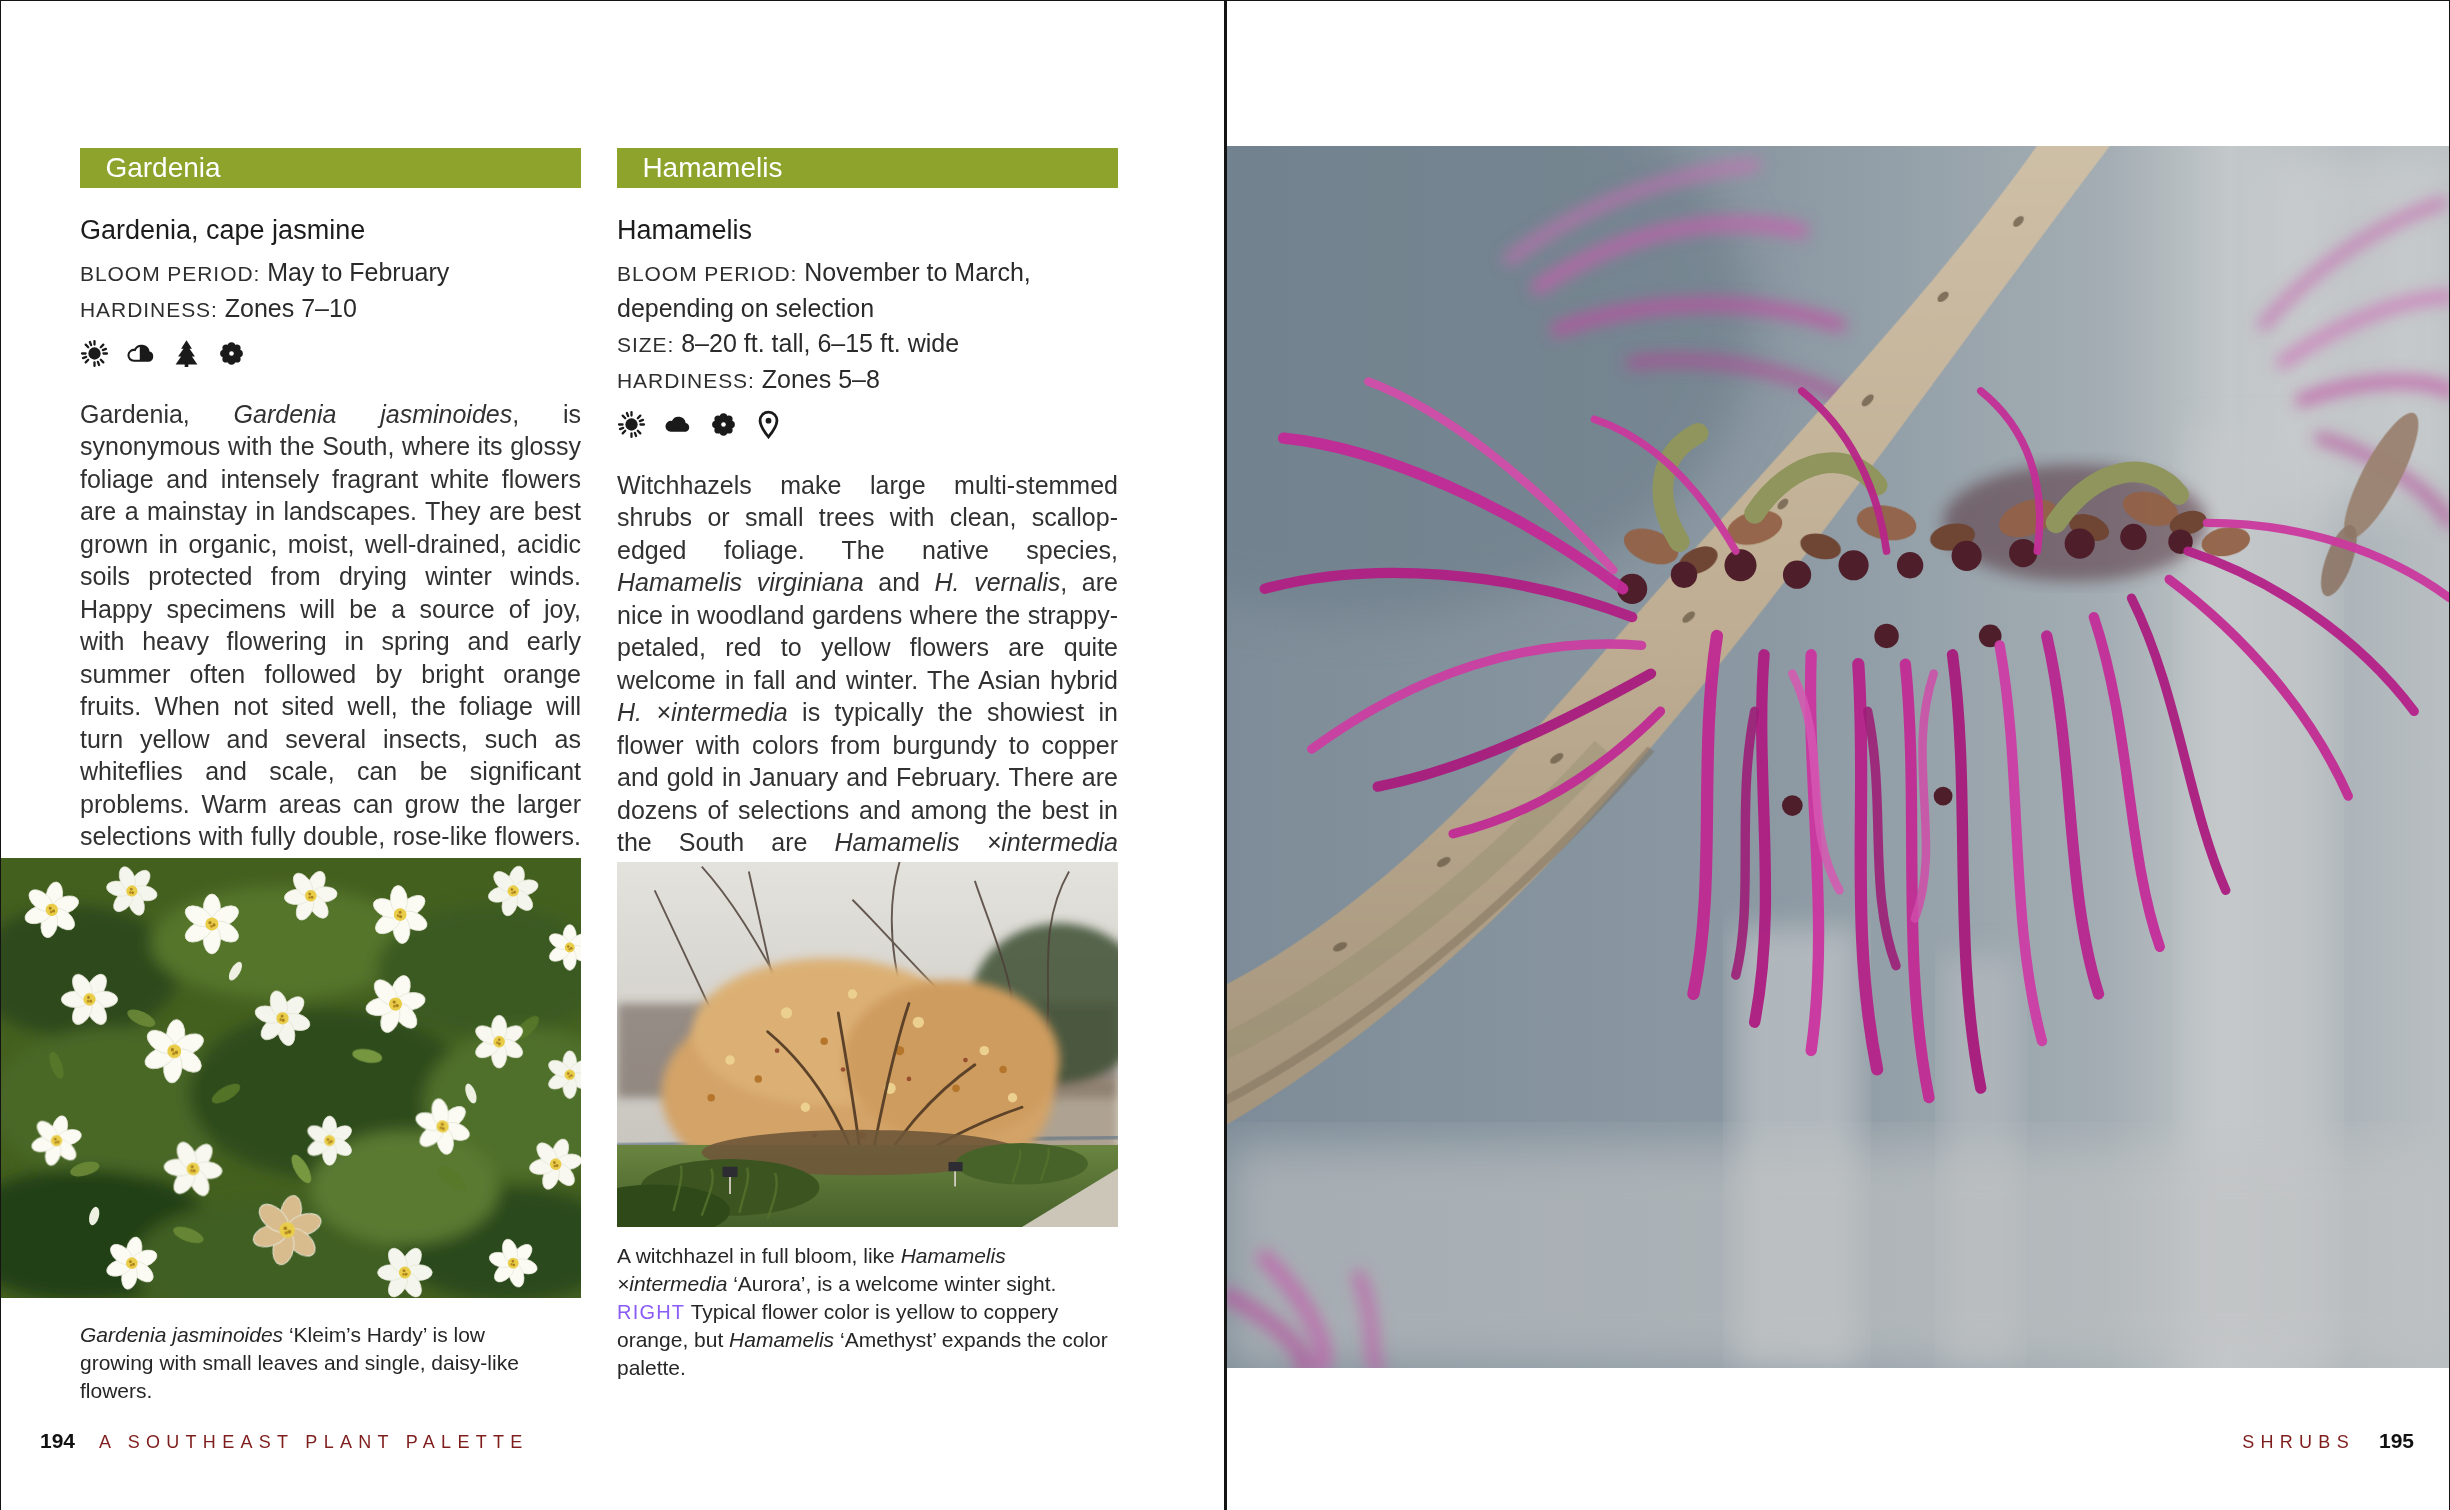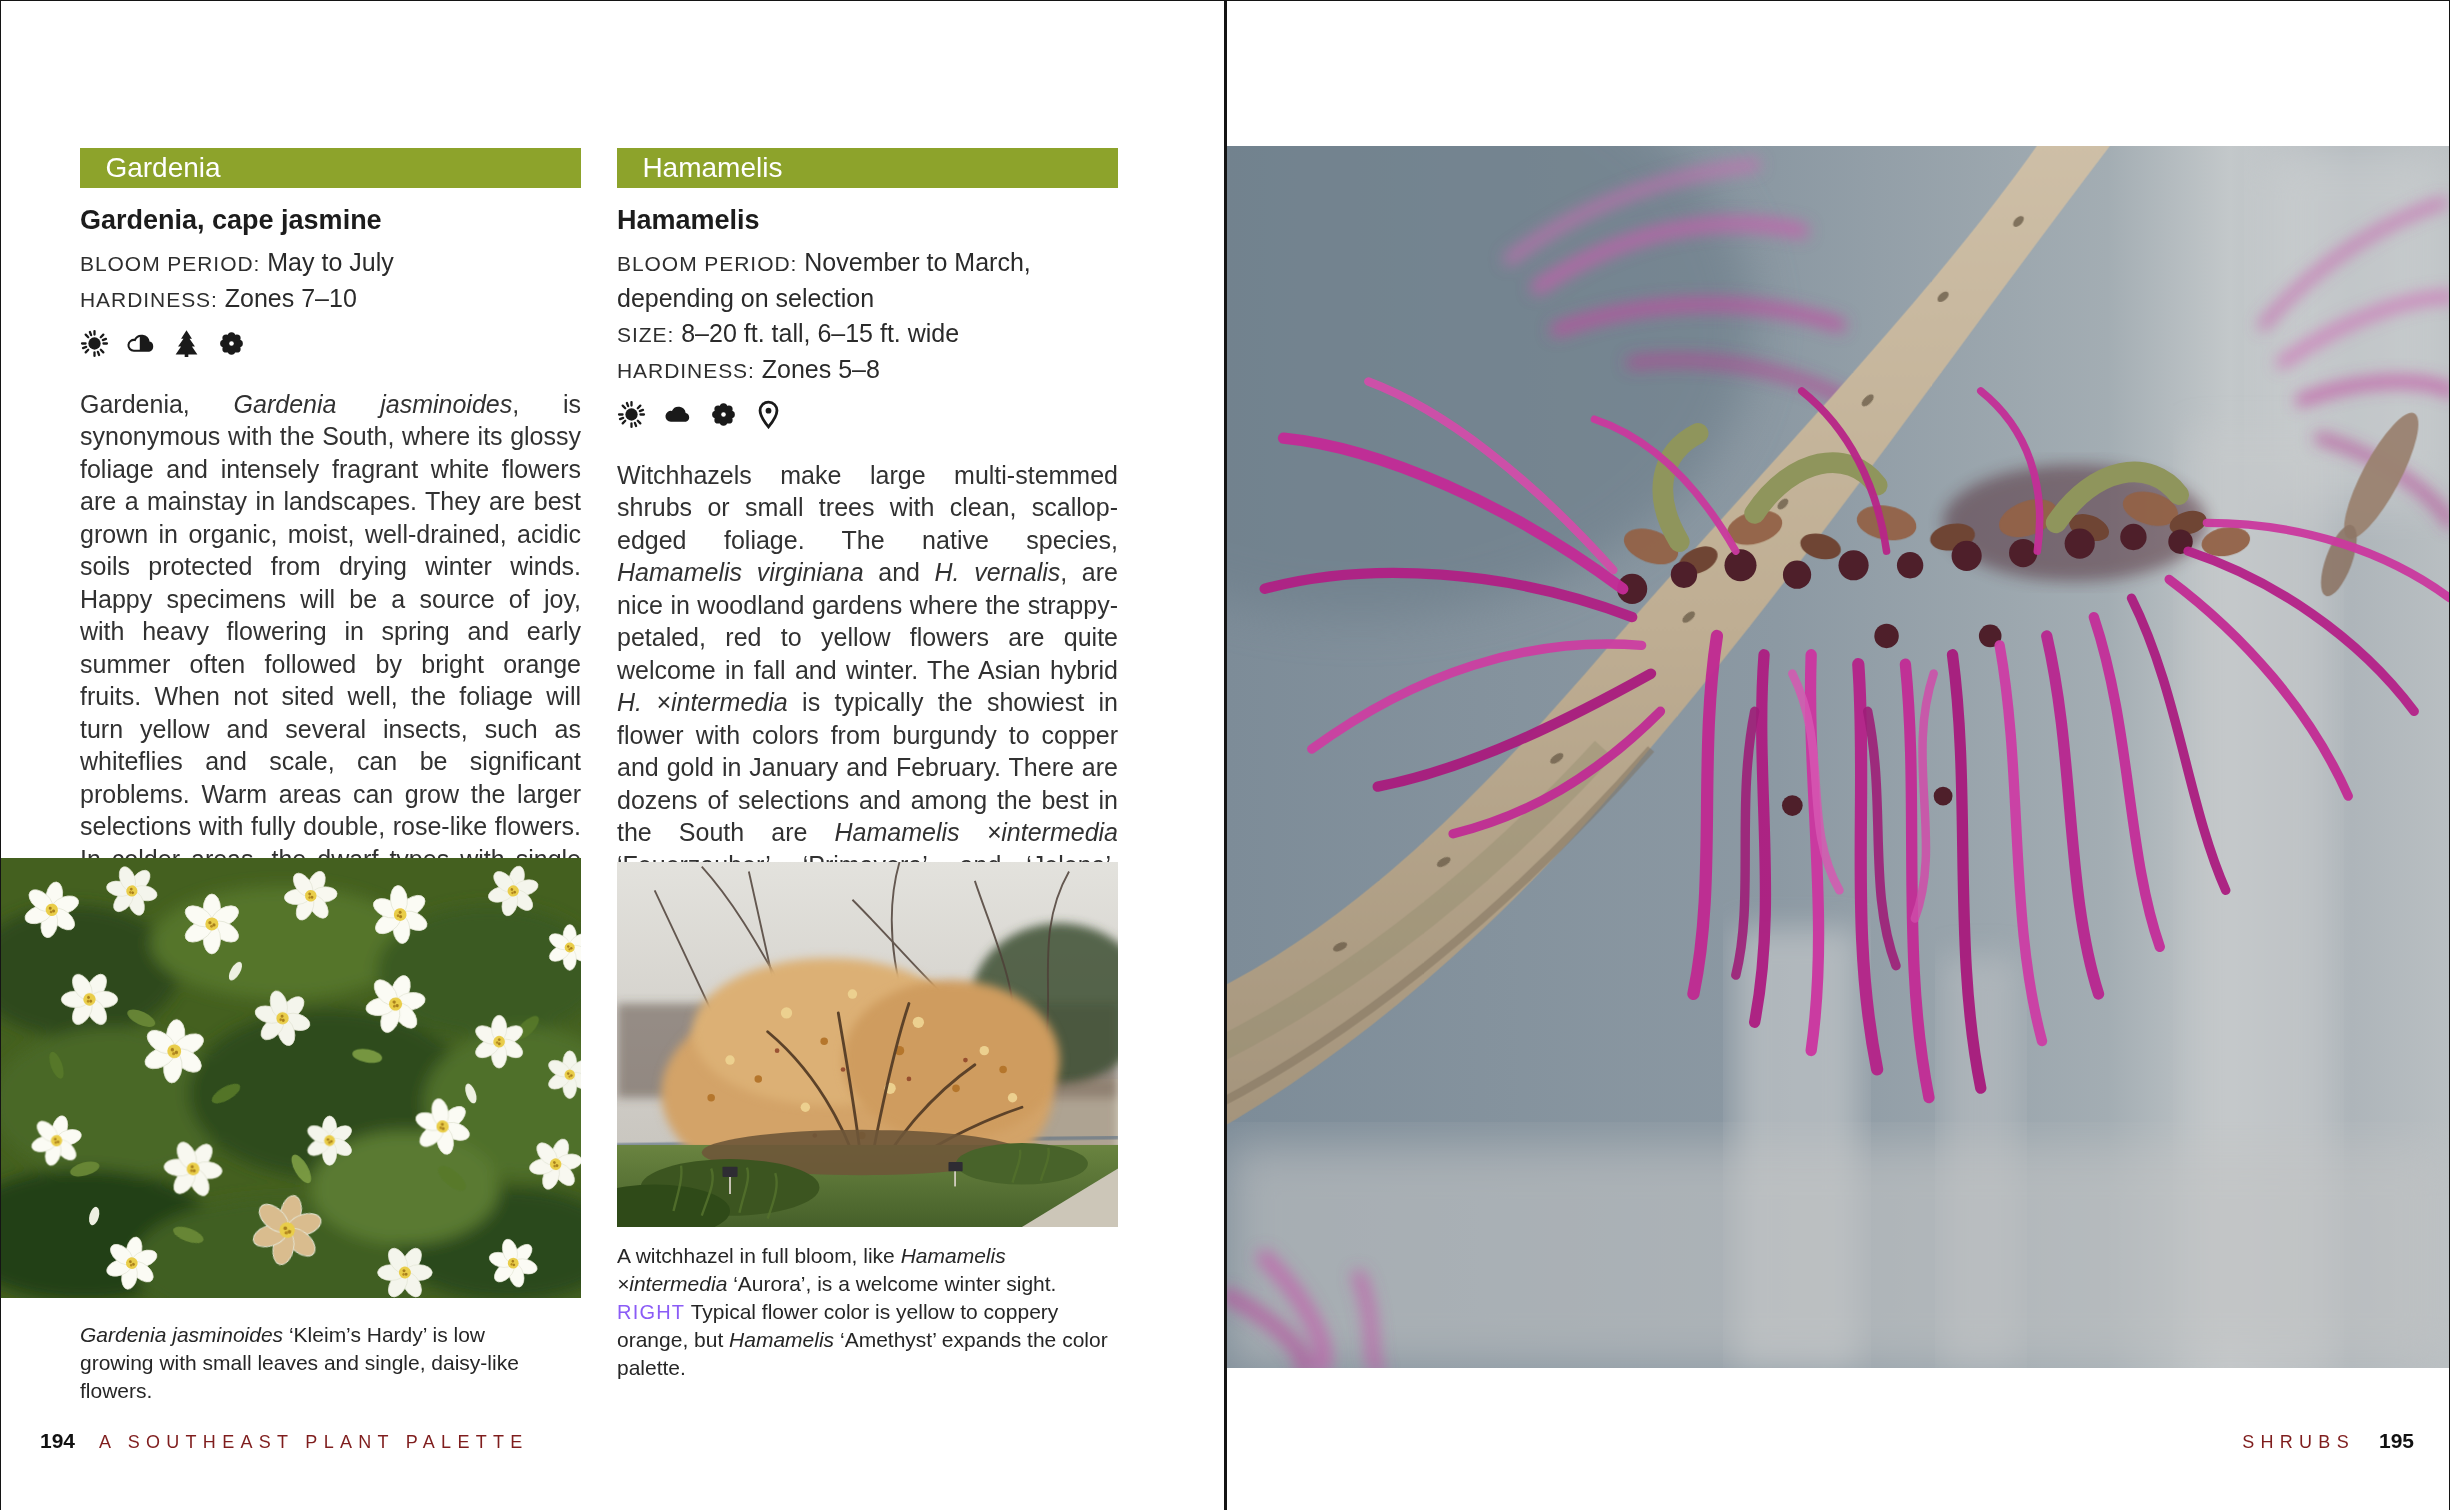--- a/index.html
+++ b/index.html
@@ -11,21 +11,21 @@
   .frame{position:absolute;inset:0;border:1.9px solid #141414;pointer-events:none;z-index:60;}
   .gutter{position:absolute;left:1224px;top:0;width:2.8px;height:1511px;background:#141414;z-index:40;}
 
   
   .column{position:absolute;top:148px;width:501px;}
   .col-1{left:80px;}
   .col-2{left:617px;}
 
   .genus-bar{height:40px;line-height:40px;background:#8da32b;color:#ffffff;
     font-weight:500;font-size:28px;padding-left:25.4px;box-sizing:border-box;}
-  .common-name{margin-top:15px;font-size:27px;font-weight:700;color:#1c1c1c;line-height:34px;}
+  .common-name{margin-top:25px;font-size:27px;font-weight:400;color:#1c1c1c;line-height:34px;}
   .meta{margin-top:7.5px;}
   .meta-line{font-size:25px;line-height:35px;color:#2a2a2a;}
   .meta-label{font-size:21px;letter-spacing:.045em;color:#2e2e2e;}
   .icon-row{margin-top:11.3px;display:flex;align-items:center;gap:16px;height:32px;}
   .icon-row svg{display:block;}
   .body-text{margin-top:28px;font-size:25px;line-height:32.5px;text-align:justify;color:#313131;}
   .it{font-style:italic;}
   .c-green{color:#8b5cf6;font-size:20px;letter-spacing:.06em;}
 
   .caption{position:absolute;font-size:21px;line-height:28px;color:#262626;}
@@ -53,21 +53,21 @@
 <div class="gutter"></div>
 
 <div class="column col-1">
   <div class="genus-bar">
     <span>Gardenia</span>
   </div>
   <div class="common-name">Gardenia, cape jasmine</div>
   <div class="meta">
     <div class="meta-line">
       <span class="meta-label">BLOOM PERIOD:</span>
-      <span>May to July</span>
+      <span>May to February</span>
     </div>
     <div class="meta-line">
       <span class="meta-label">HARDINESS:</span>
       <span>Zones 7–10</span>
     </div>
   </div>
   <div class="icon-row">
     <span>
       <svg viewBox="0 0 24 24" width="29" height="29">
           <g stroke="#1a1a1a" stroke-width="1.9" stroke-linecap="round">

